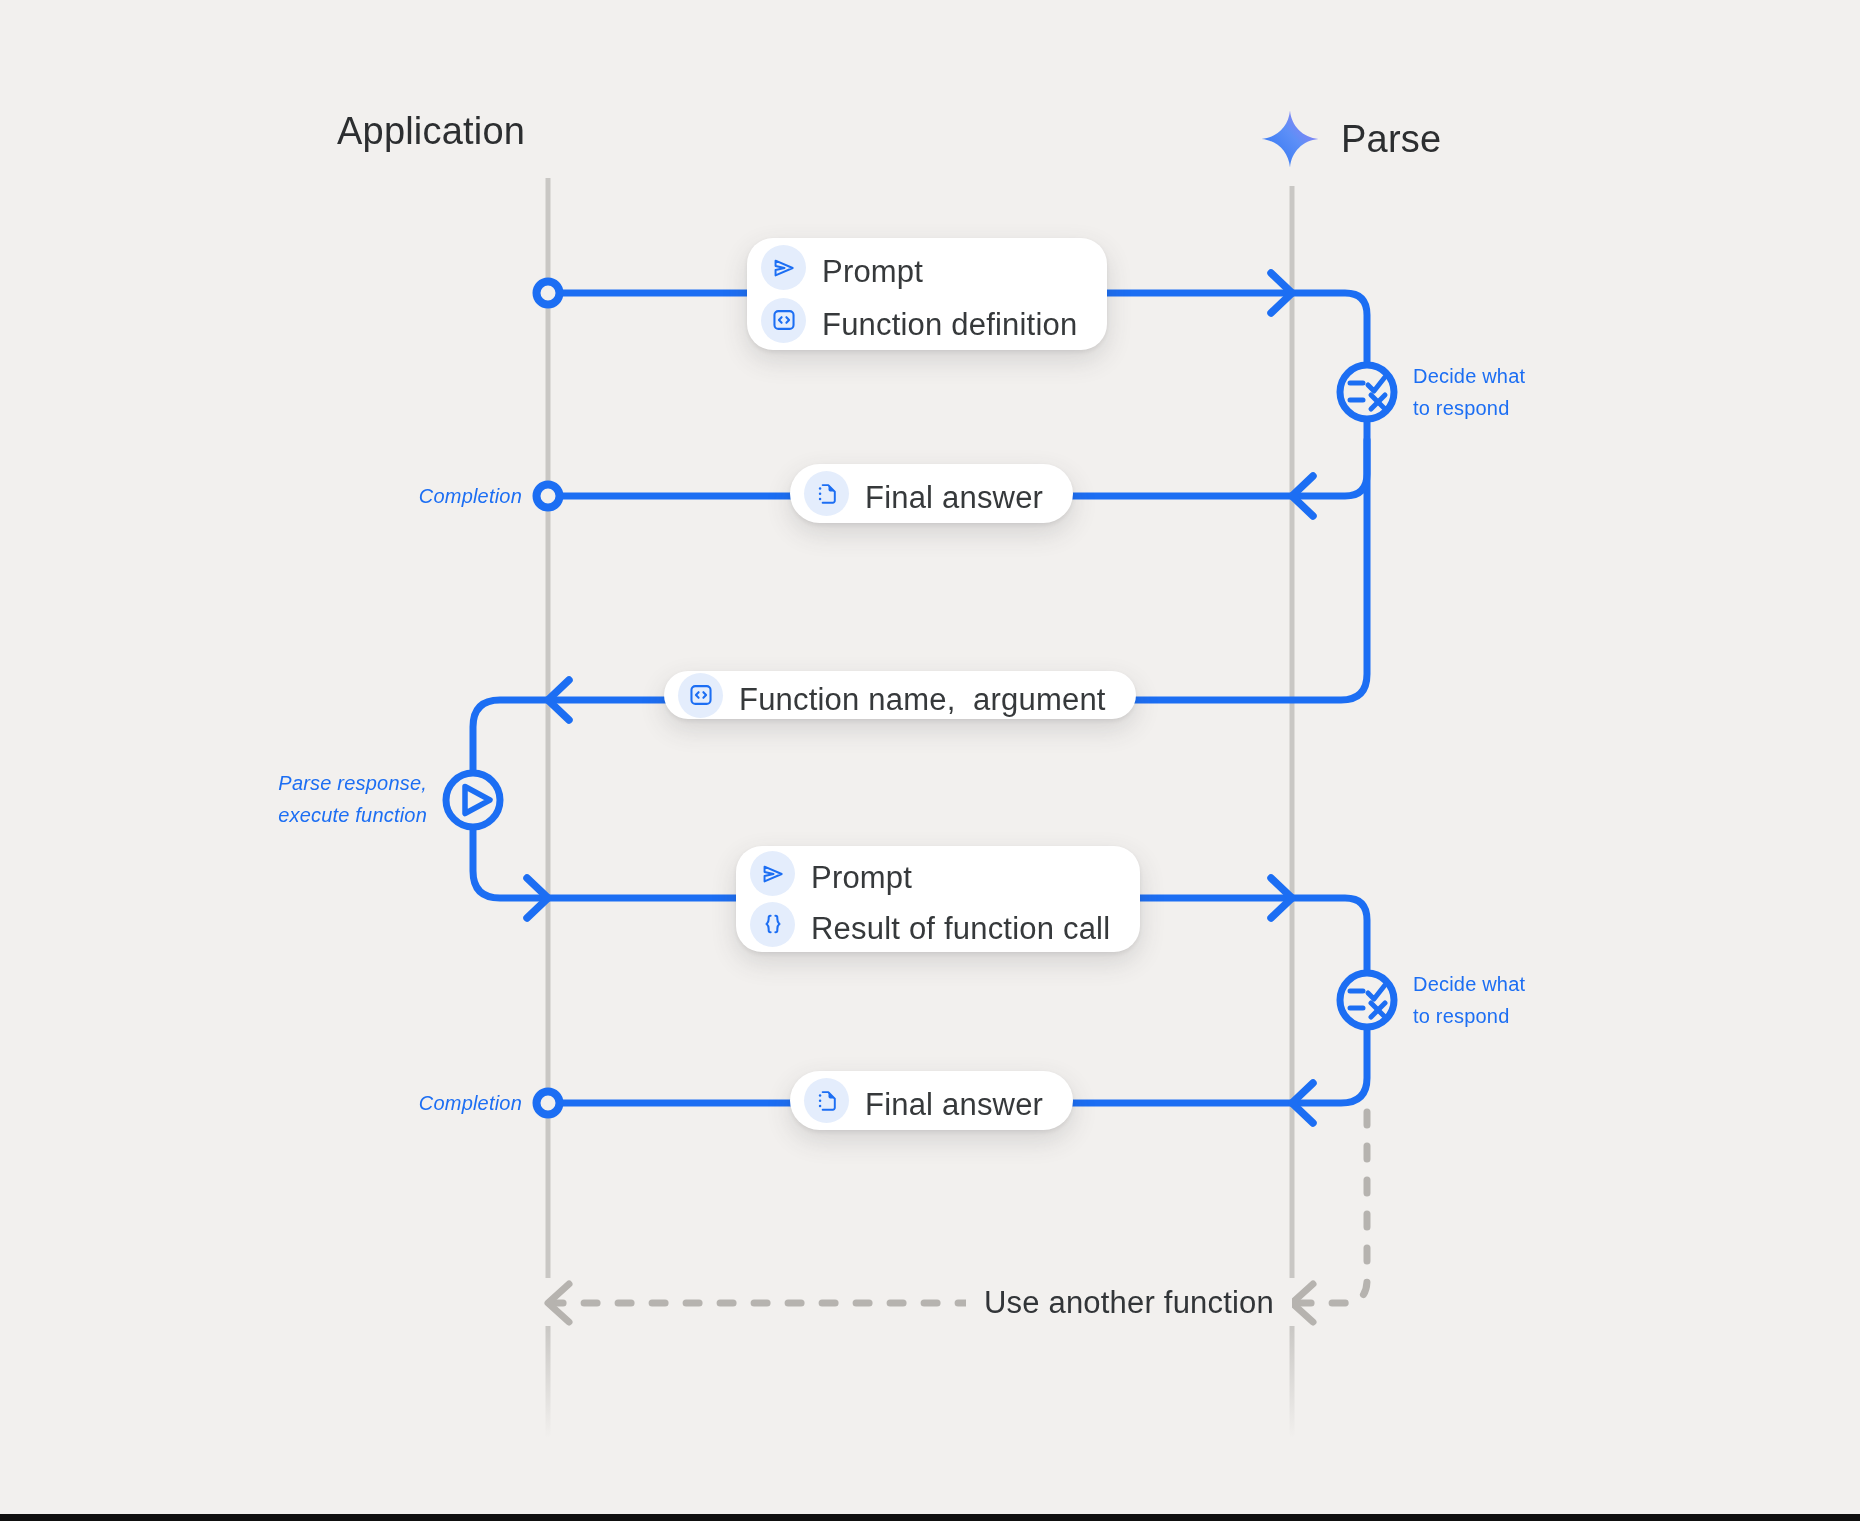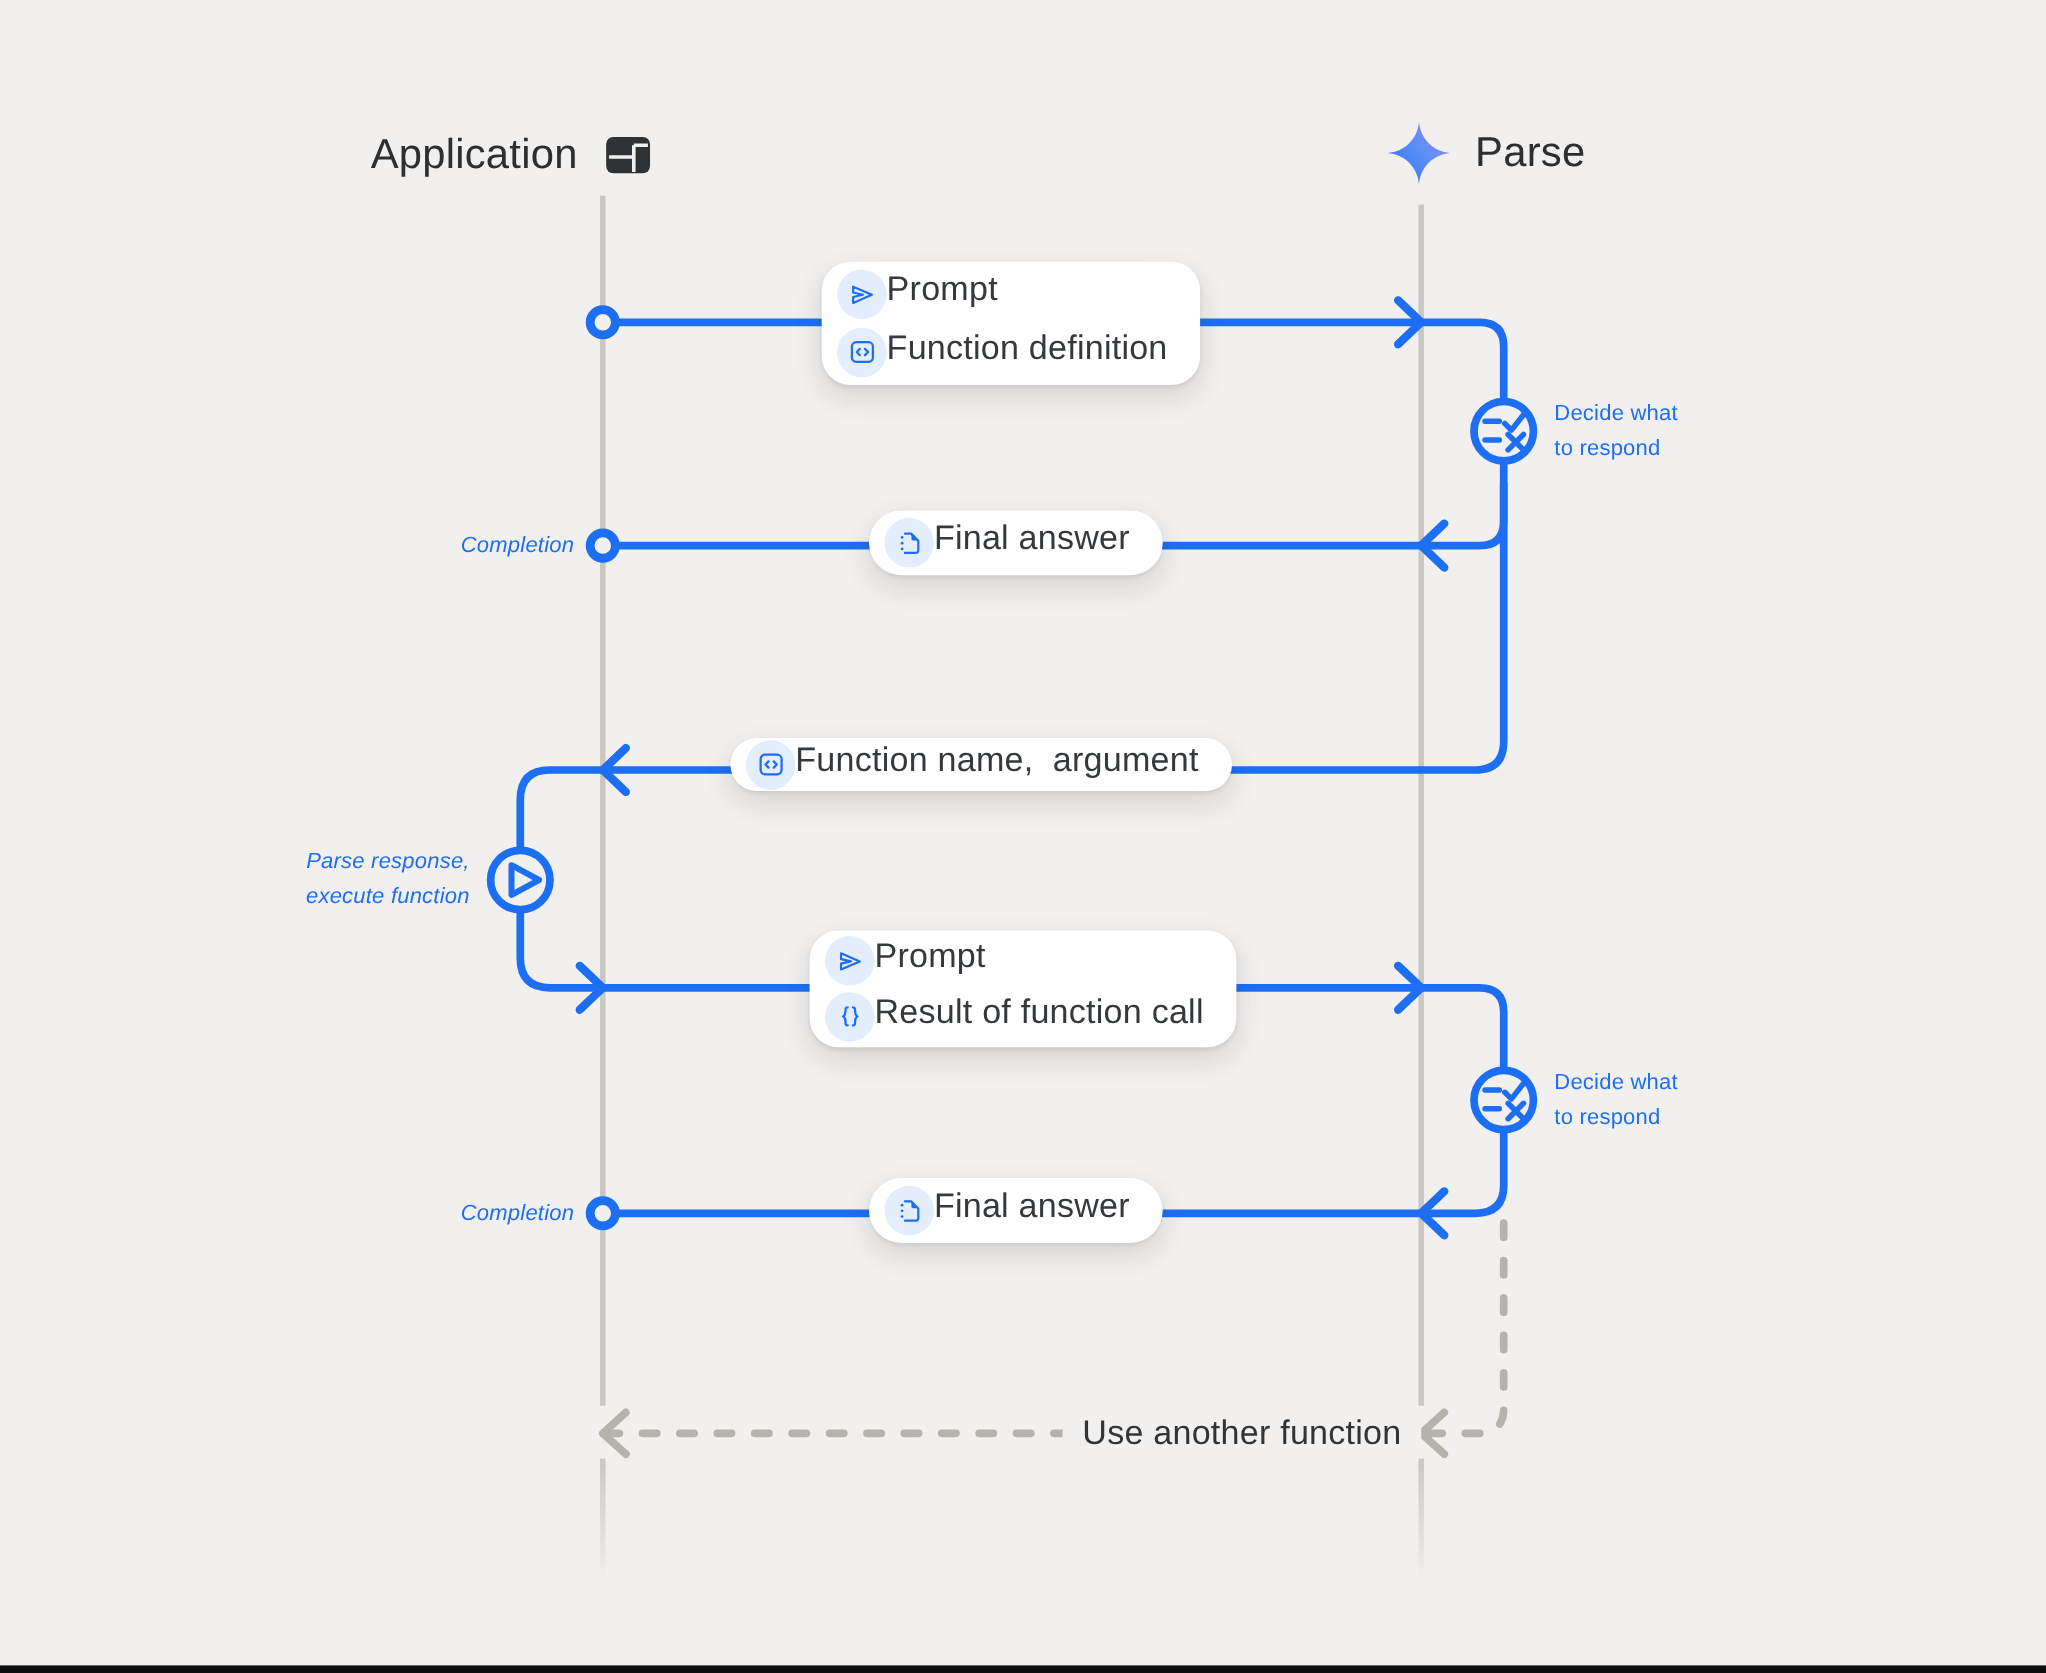--- a/index.html
+++ b/index.html
@@ -12,21 +12,21 @@
   .actor{position:absolute;display:flex;align-items:center;gap:20px;height:62px;}
   .actor-label{font-size:38px;font-weight:500;color:#2c2e30;letter-spacing:.2px;}
   
   .msg-box{
     position:absolute;display:inline-flex;flex-direction:column;justify-content:space-evenly;
     background:#ffffff;border-radius:30px;
     padding:0 30px 0 14px;
     box-shadow:0 2px 4px rgba(0,0,0,.07),0 10px 26px rgba(60,64,67,.16);
   }
   .msg-box.multi{border-radius:26px;}
-  .msg-row{display:flex;align-items:flex-start;gap:0;}
+  .msg-row{display:flex;align-items:flex-end;gap:16px;}
   .icon-circle{
     width:45px;height:45px;border-radius:50%;background:#e4edfc;flex:0 0 auto;
     display:flex;align-items:center;justify-content:center;
   }
   .msg-label{font-size:31px;font-weight:500;color:#36393b;white-space:pre;letter-spacing:.2px;}
   
   .blue-note{position:absolute;color:#1c6ef3;font-size:20px;font-weight:500;line-height:32px;letter-spacing:.2px;}
   .note-right{text-align:right;font-style:italic;}
   .use-another-wrap{position:absolute;left:548px;top:1287px;width:744px;display:flex;justify-content:flex-end;}
   .use-another{font-size:31px;font-weight:500;color:#323538;background:#f2f0ee;padding:0 18px;line-height:32px;letter-spacing:.2px;}
@@ -96,21 +96,21 @@
         <path d="M1385 1003 L1371 1017"></path>
       </g>
     </g>
 
     <g>
       <circle cx="473" cy="800" r="27" fill="#f2f0ee" stroke="#1c6ef3" stroke-width="7"></circle>
       <path d="M465 786.5 L490 800 L465 813.5 Z" fill="none" stroke="#1c6ef3" stroke-width="5.5" stroke-linejoin="round"></path>
     </g>
   </svg>
 
-  <div class="actor" style="left:337px;top:110px;">
+  <div class="actor" style="left:337px;top:110px;flex-direction:column;">
     <span class="actor-label">Application</span>
     <svg width="52" height="46" viewBox="0 0 24 24">
       <rect x="1.6" y="3.4" width="20.8" height="17.2" rx="3.4" fill="#2f3234"></rect>
       <g stroke="#f2f0ee" stroke-width="1.7" fill="none">
         <path d="M3 12.9 H14.7"></path>
         <path d="M14.7 7.3 V20"></path>
         <path d="M14.7 7.3 H21.4"></path>
       </g>
     </svg>
   </div>

